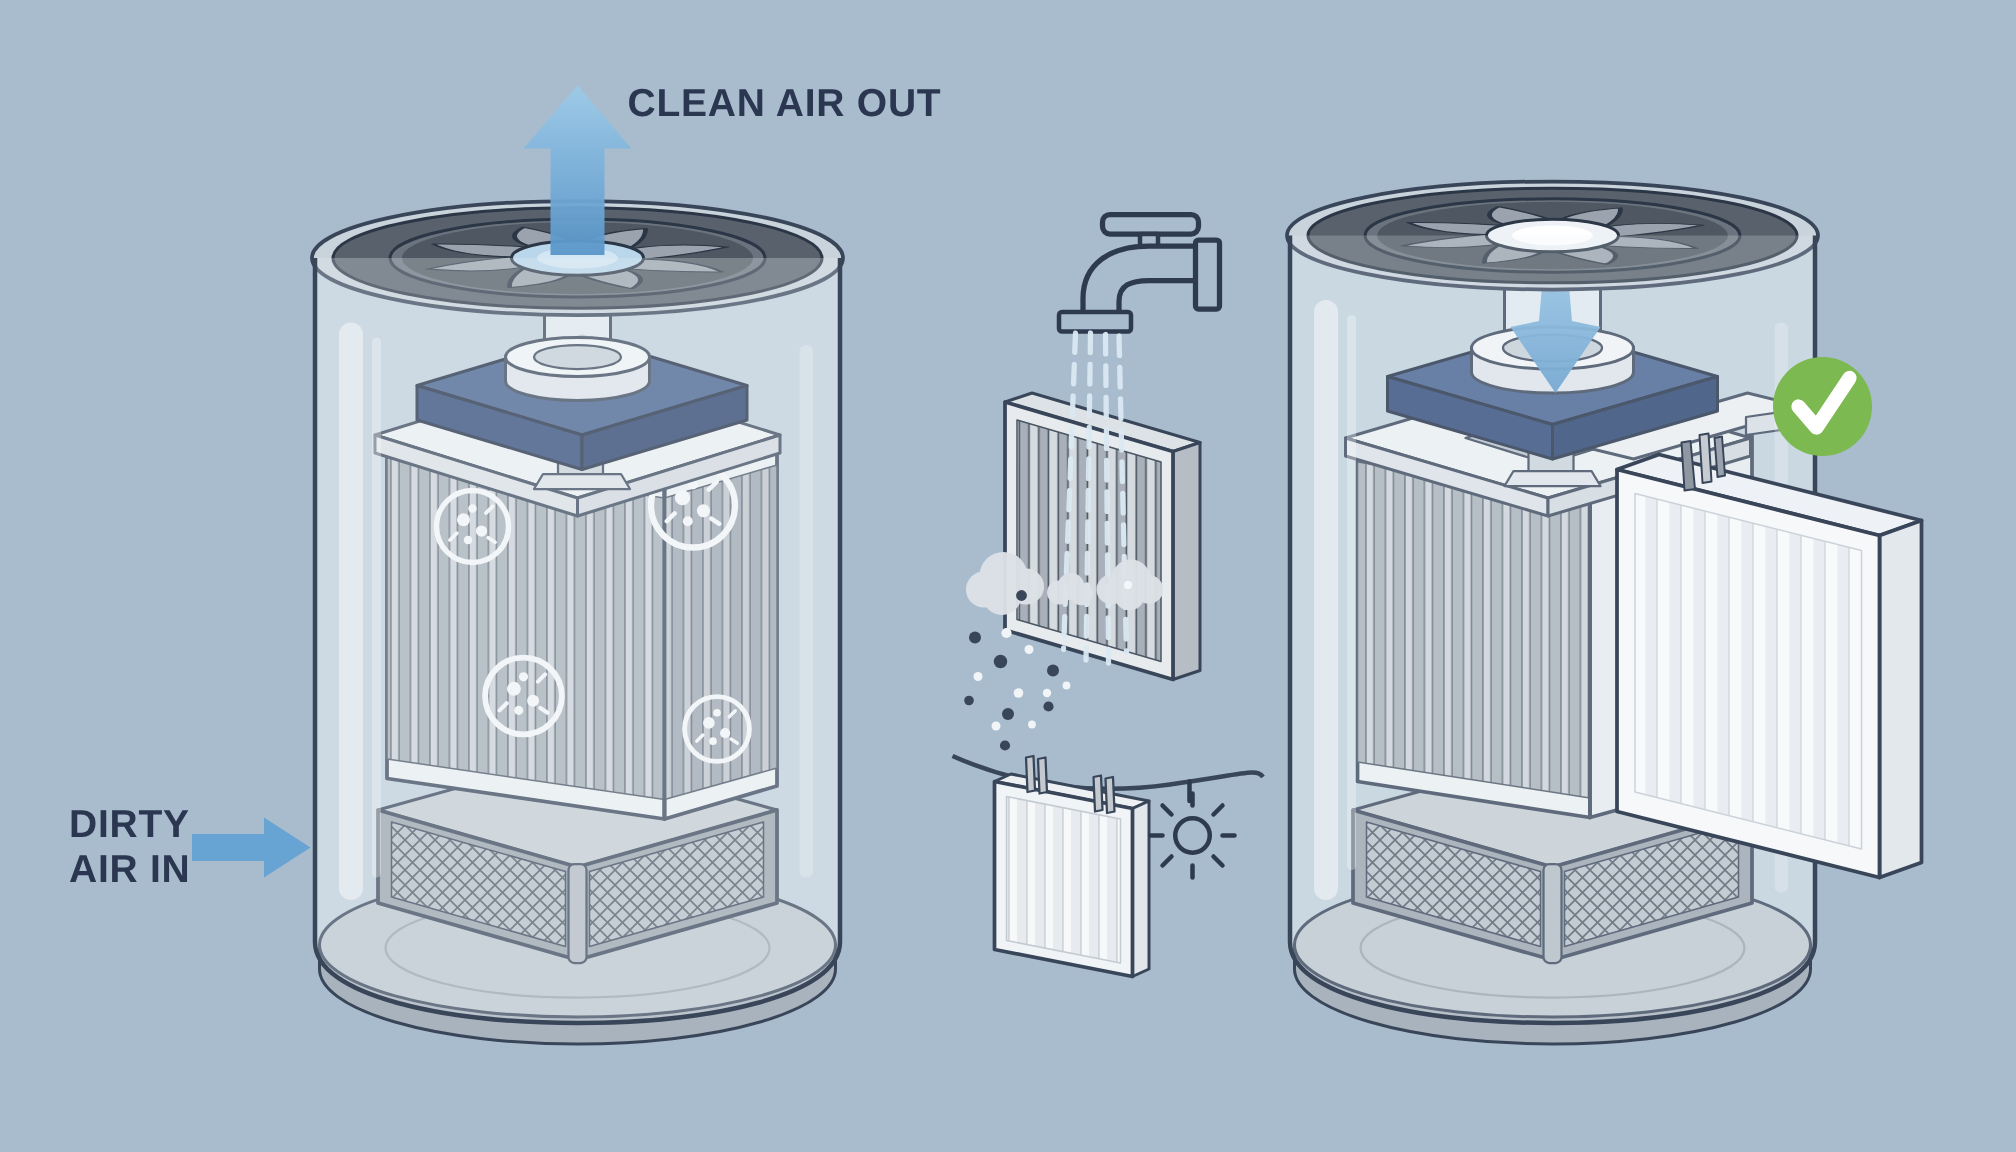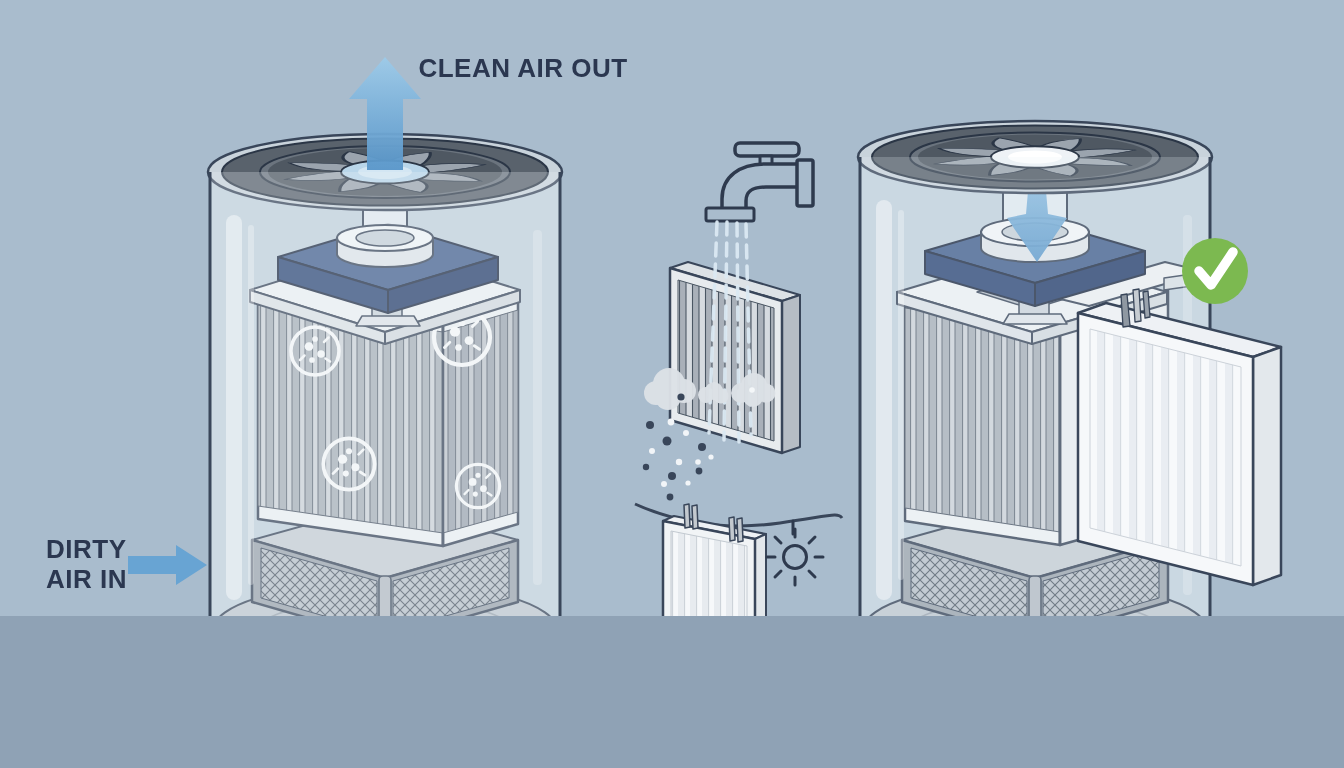--- a/index.html
+++ b/index.html
@@ -1,16 +1,16 @@
 <!DOCTYPE html>
 <html><head>
 <meta charset="utf-8">
 <style>
   html,body{margin:0;padding:0;background:#8fa2b5;}
-  .stage{position:relative;width:1344px;height:616px;overflow:hidden;
+  .stage{position:relative;width:1344px;height:768px;overflow:hidden;
          font-family:"Liberation Sans", sans-serif;}
   svg{display:block;}
   text{font-family:"Liberation Sans", sans-serif;font-weight:700;}
   .big-label{font-size:26px;letter-spacing:0.5px;}
 </style>
 </head>
 <body>
 
 <div class="stage">
 <svg width="1344" height="768" viewBox="0 0 1344 768">

